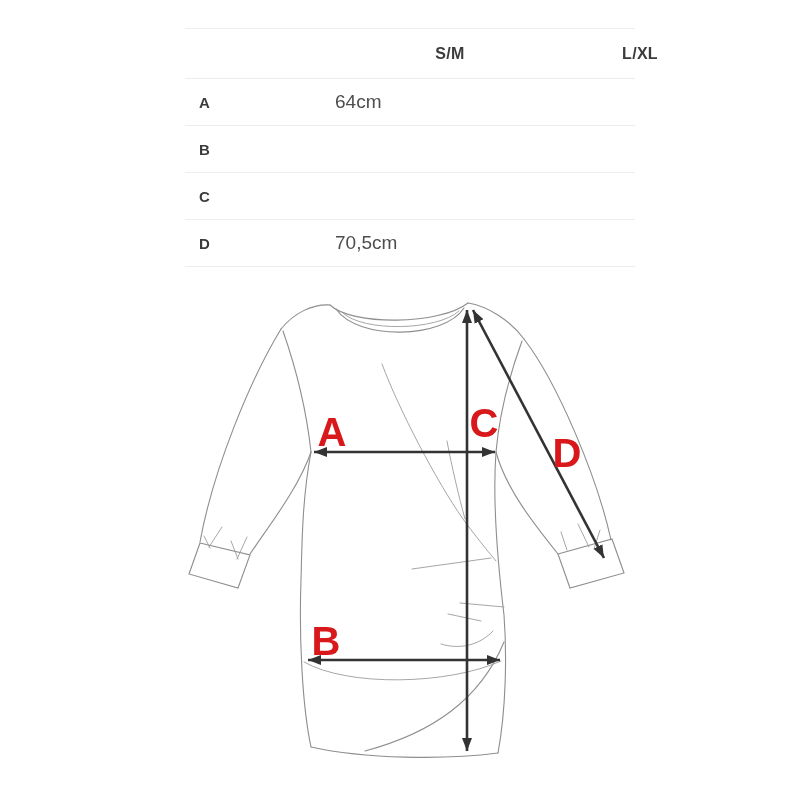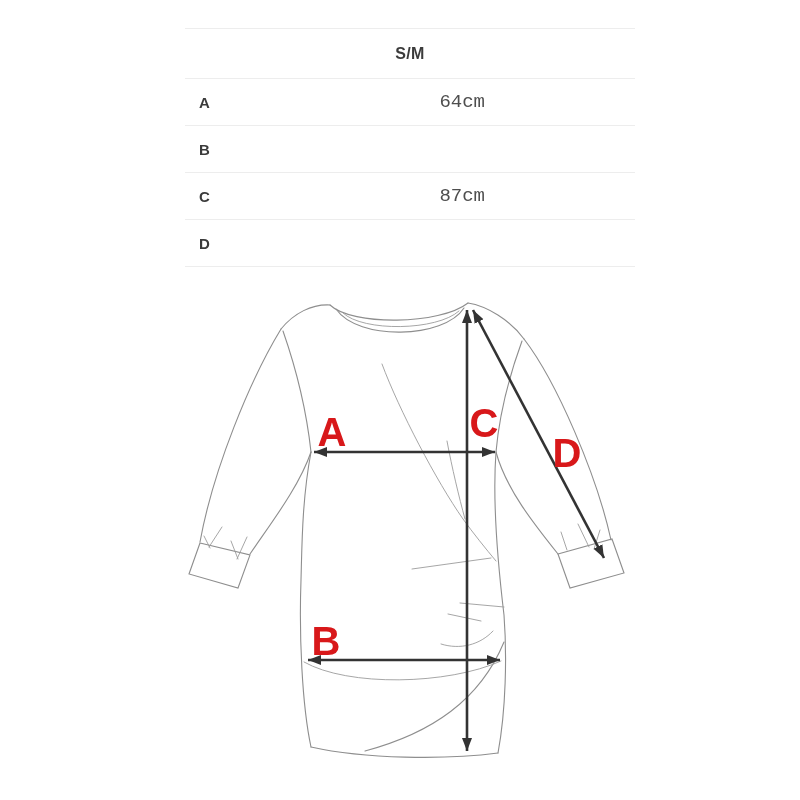--- a/index.html
+++ b/index.html
@@ -10,61 +10,62 @@
   }
   
   .size-table {
     position:absolute; left:185px; top:28px; width:450px;
     border-top:1px solid #ededed;
   }
   .trow {
     display:grid; grid-template-columns:150px 150px 150px;
     align-items:center; height:46px; border-bottom:1px solid #ededed;
   }
-  .trow.header { height:49px; }
+  .trow.header { height:49px;gap:40px; }
   .cell-corner { }
   .cell-head {
     text-align:center; font-weight:bold; font-size:16px;
     color:#3b3b3b; letter-spacing:.3px;
   }
   .cell-label {
     padding-left:14px; font-weight:bold; font-size:15px; color:#3b3b3b;
   }
-  .cell-val { text-align:right; font-size:19px; color:#4e4e4e;font-family:Liberation Mono, monospace; }
+  .cell-val { text-align:left; font-size:19px; color:#4e4e4e; }
   
   svg.garment { position:absolute; left:0; top:0; width:800px; height:800px; }
   .outline { fill:none; stroke:#8e8e8e; stroke-width:1.1; stroke-linecap:round; }
   .fine    { fill:none; stroke:#9c9c9c; stroke-width:0.9; stroke-linecap:round; }
   .marrow  { stroke:#333333; stroke-width:2.6; fill:none; }
   .mlabel  {
     font-family:"Liberation Sans", sans-serif;
     font-size:40px; font-weight:bold;
   }
 </style>
 </head>
 <body>
 
 <div class="size-table">
   <div class="trow header">
     <div class="cell-corner"></div>
     <div class="cell-head">S/M</div>
+    <div class="cell-head">L/XL</div>
   </div>
   <div class="trow">
     <div class="cell-label">A</div>
     <div class="cell-val">64cm</div>
   </div>
   <div class="trow">
     <div class="cell-label">B</div>
   </div>
   <div class="trow">
     <div class="cell-label">C</div>
-    <div class="cell-val">87cm</div>
   </div>
   <div class="trow">
     <div class="cell-label">D</div>
+    <div class="cell-val">70,5cm</div>
   </div>
 </div>
 
 <svg class="garment" viewBox="0 0 800 800" aria-hidden="true">
   <defs>
     <marker id="ah" markerWidth="15" markerHeight="12" refX="13" refY="5" orient="auto-start-reverse" markerUnits="userSpaceOnUse">
       <path d="M0,0 L13,5 L0,10 Z" fill="#333333"></path>
     </marker>
   </defs>
 

